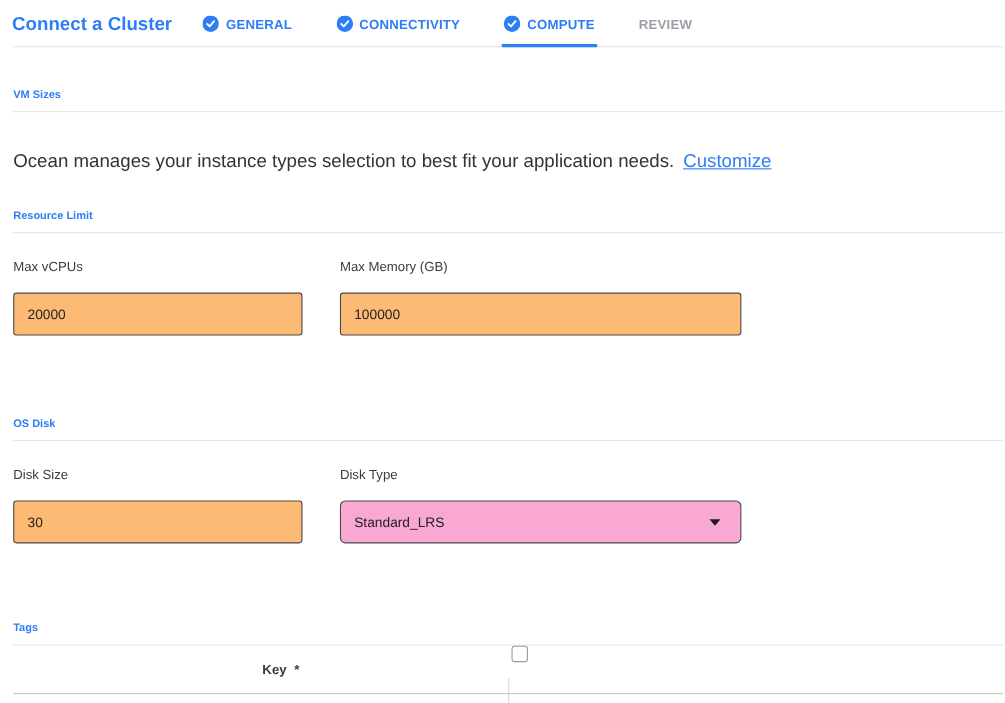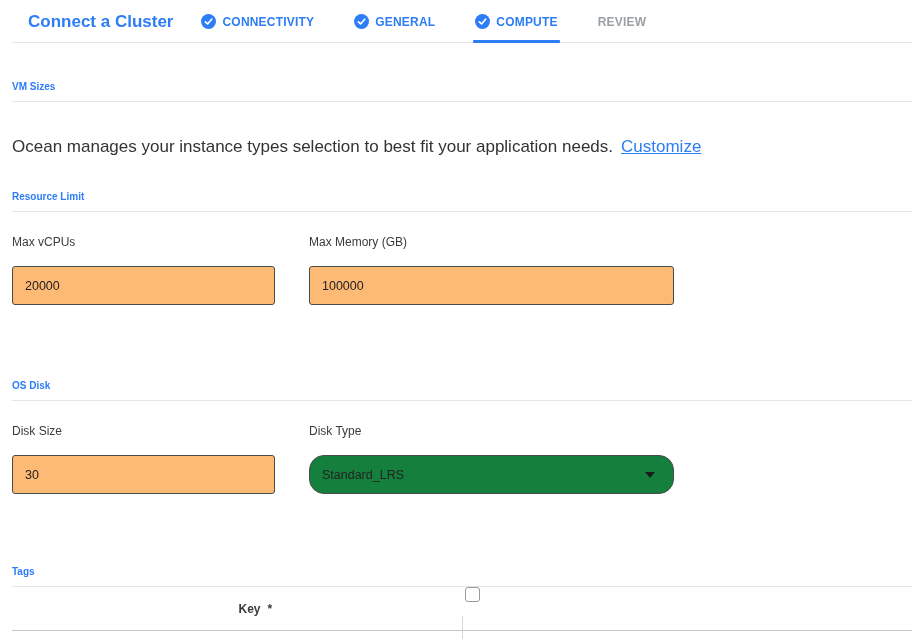--- a/index.html
+++ b/index.html
@@ -16,21 +16,21 @@
   body{
     width:914px;height:639px;overflow:hidden;
     font-family:"Liberation Sans", sans-serif;
     -webkit-font-smoothing:antialiased;
   }
   .page{width:914px;height:639px;background:#fff;}
 
   
   .wizard-header{
     position:relative;height:43px;display:flex;align-items:center;
-    padding-left:28px;
+    padding-left:11px;
   }
   .wizard-header::after{
     content:"";position:absolute;left:12px;right:2px;bottom:0;height:1px;background:var(--line);
   }
   .page-title{
     margin:0;font-size:17px;font-weight:700;color:var(--accent);white-space:nowrap;
   }
   .tabs{display:flex;align-items:stretch;height:100%;margin-left:28px;}
   .tab{
     position:relative;display:flex;align-items:center;gap:6px;
@@ -67,22 +67,22 @@
   .field label{display:block;font-size:12px;line-height:14px;color:var(--label);}
   .text-input{
     display:block;width:100%;height:39px;margin-top:17px;
     border:1px solid var(--input-border);border-radius:3px;
     padding:0 12px;font-size:12.5px;color:var(--text);background:#fdba74;
     font-family:"Liberation Sans", sans-serif;outline:none;
   }
   .select{
     display:flex;align-items:center;justify-content:space-between;
     width:100%;height:39px;margin-top:17px;
-    border:1px solid var(--input-border);border-radius:15px;
-    padding:0 12px;font-size:12.5px;color:var(--text);background:#15803d;cursor:pointer;
+    border:1px solid var(--input-border);border-radius:5px;
+    padding:0 12px;font-size:12.5px;color:var(--text);background:#f9a8d4;cursor:pointer;
   }
   .caret{
     width:0;height:0;flex:0 0 auto;margin-right:6px;
     border-left:5px solid transparent;border-right:5px solid transparent;
     border-top:6px solid #1c1c1c;
   }
 
   #os-disk .section-title{margin-top:72px;}
   #tags .section-title{margin-top:69px;}
 
@@ -106,41 +106,41 @@
 </style>
 </head>
 <body>
 
 <div class="page">
 
   <header class="wizard-header">
     <h1 class="page-title">Connect a Cluster</h1>
 
     <nav class="tabs">
+
+      <div class="tab completed">
+        <span class="check">
+          <svg viewBox="0 0 16 16" aria-hidden="true">
+              <circle cx="8" cy="8" r="8" fill="#2c7df6"></circle>
+              <path d="M4.6 8.3 L7 10.6 L11.4 5.6" stroke="#ffffff" stroke-width="1.8" fill="none" stroke-linecap="round" stroke-linejoin="round"></path>
+            </svg>
+        </span>
+        <span class="tab-label">GENERAL</span>
+      </div>
 
       <div class="tab completed">
         <span class="check">
           <svg viewBox="0 0 16 16" aria-hidden="true">
               <circle cx="8" cy="8" r="8" fill="#2c7df6"></circle>
               <path d="M4.6 8.3 L7 10.6 L11.4 5.6" stroke="#ffffff" stroke-width="1.8" fill="none" stroke-linecap="round" stroke-linejoin="round"></path>
             </svg>
         </span>
         <span class="tab-label">CONNECTIVITY</span>
       </div>
 
-      <div class="tab completed">
-        <span class="check">
-          <svg viewBox="0 0 16 16" aria-hidden="true">
-              <circle cx="8" cy="8" r="8" fill="#2c7df6"></circle>
-              <path d="M4.6 8.3 L7 10.6 L11.4 5.6" stroke="#ffffff" stroke-width="1.8" fill="none" stroke-linecap="round" stroke-linejoin="round"></path>
-            </svg>
-        </span>
-        <span class="tab-label">GENERAL</span>
-      </div>
-
       <div class="tab completed active">
         <span class="check">
           <svg viewBox="0 0 16 16" aria-hidden="true">
               <circle cx="8" cy="8" r="8" fill="#2c7df6"></circle>
               <path d="M4.6 8.3 L7 10.6 L11.4 5.6" stroke="#ffffff" stroke-width="1.8" fill="none" stroke-linecap="round" stroke-linejoin="round"></path>
             </svg>
         </span>
         <span class="tab-label">COMPUTE</span>
       </div>
 

